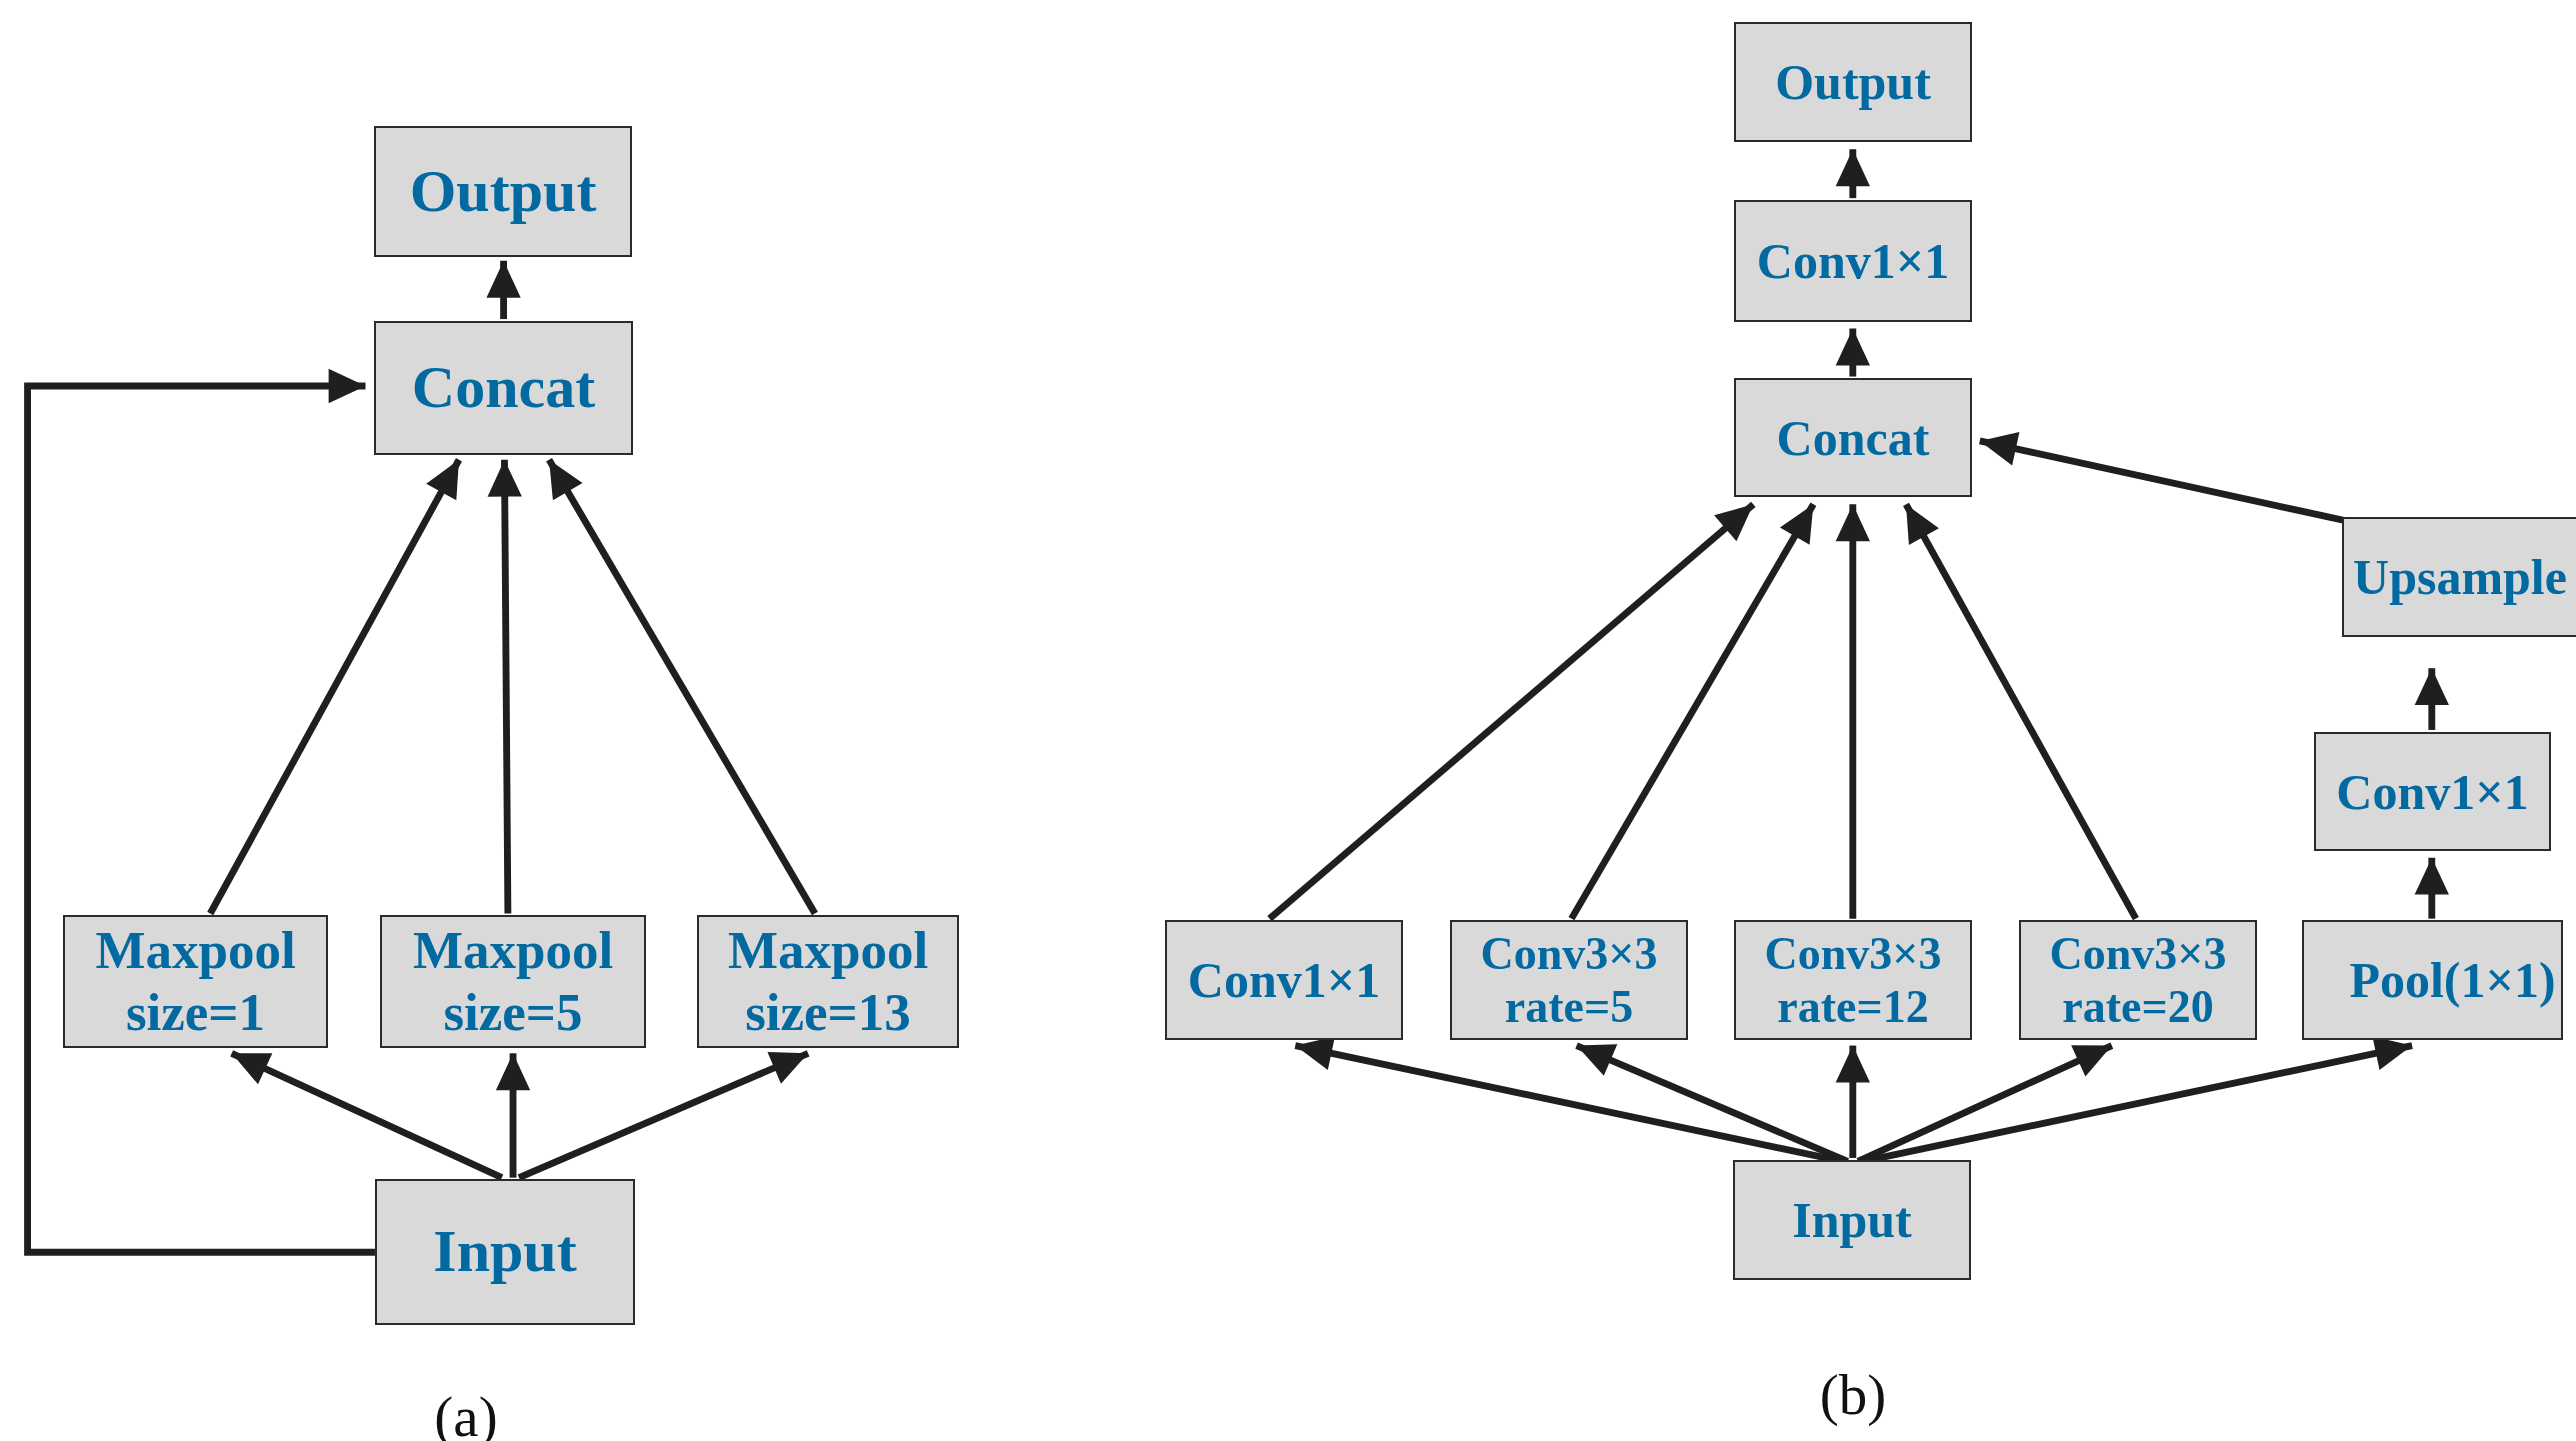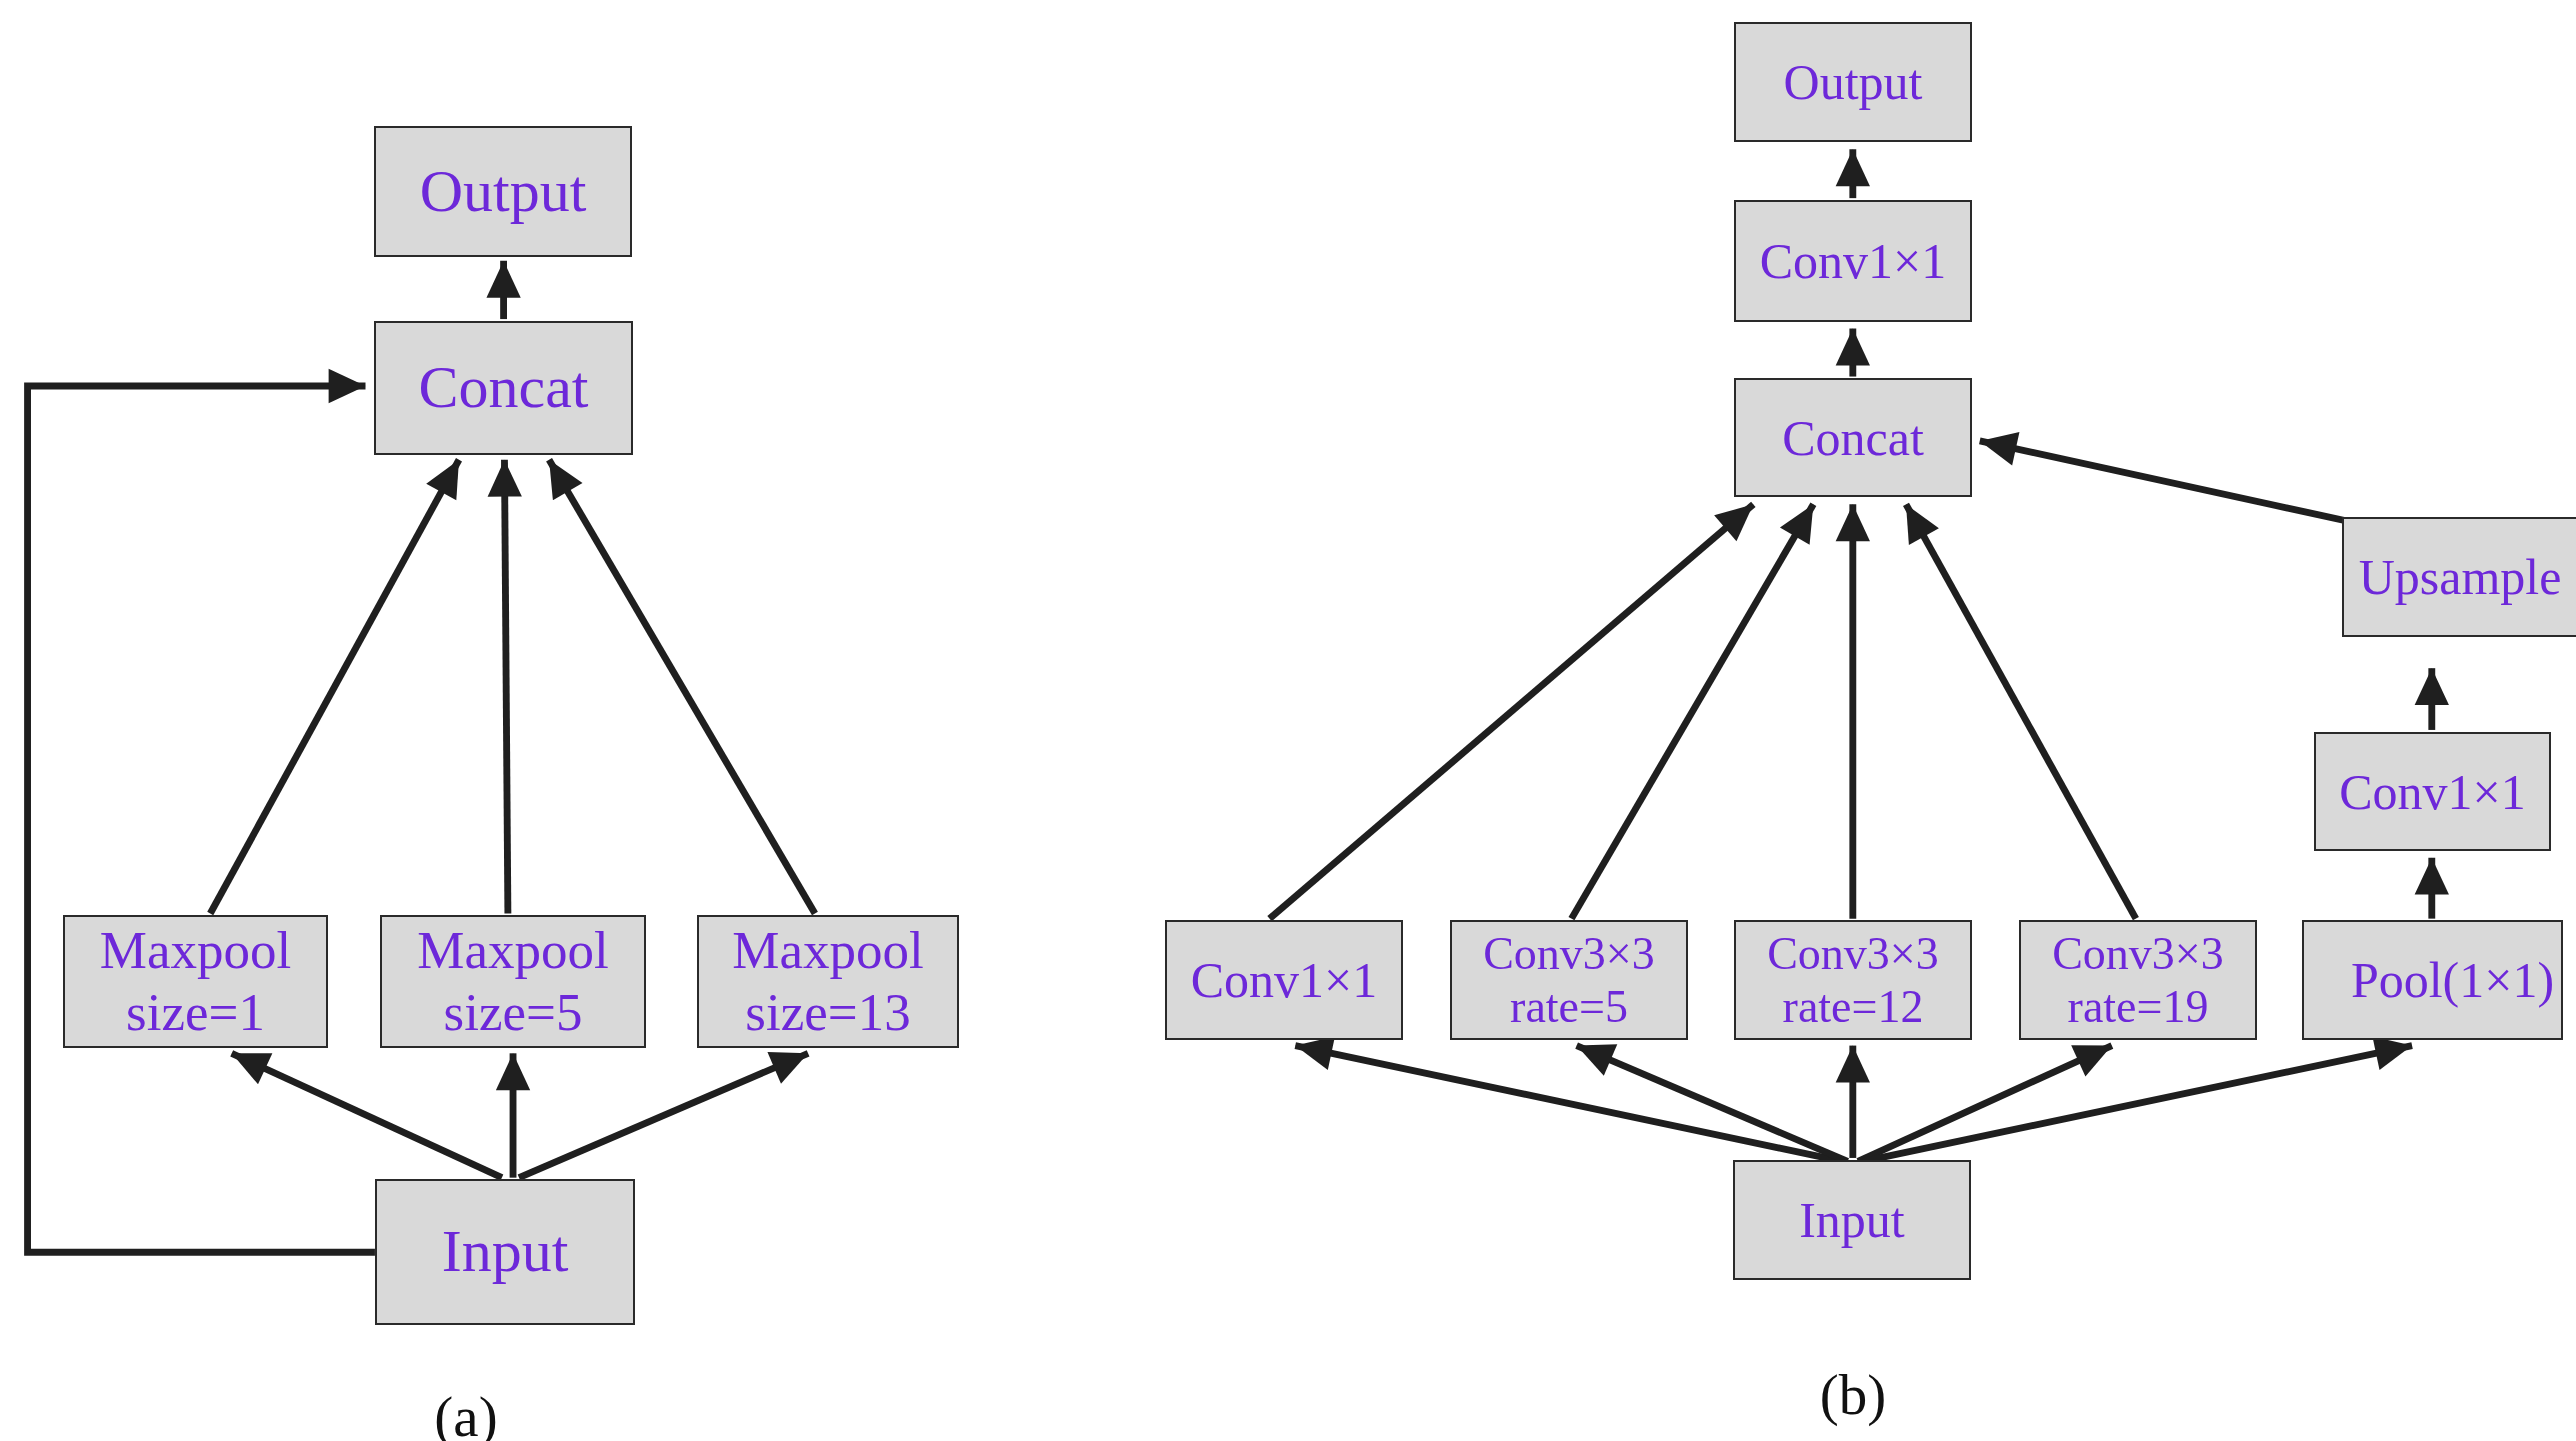--- a/index.html
+++ b/index.html
@@ -1,21 +1,21 @@
 <!DOCTYPE html>
 <html style="font-size:13.7px"><head>
 <meta charset="utf-8">
 <style>
   html,body{margin:0;padding:0;background:#ffffff;}
   #stage{position:relative;width:2576px;height:1441px;background:#ffffff;overflow:hidden;
          font-family:"Liberation Serif","DejaVu Serif",serif;}
   #edge-layer{position:absolute;left:0;top:0;width:2576px;height:1441px;}
   .node{position:absolute;display:flex;flex-direction:column;align-items:center;justify-content:center;
-        background:#d9d9d9;border:2.6px solid #2a2a2a;box-sizing:border-box;color:#6d28d9;
-        text-align:center;line-height:1.16;white-space:nowrap;}
+        background:#d9d9d9;border:2.6px solid #2a2a2a;box-sizing:border-box;color:#0369a1;
+        text-align:center;line-height:1.16;white-space:nowrap;font-weight:bold;}
   .caption{position:absolute;transform:translateX(-50%);font-size:57px;color:#111;line-height:1;}
   polyline{fill:none;stroke-linejoin:miter;}
 </style>
 </head>
 <body>
 
 <div id="stage">
   <svg id="edge-layer" viewBox="0 0 3003 1680" xmlns="http://www.w3.org/2000/svg">
     <defs>
       <marker id="arrowhead" markerUnits="userSpaceOnUse" markerWidth="52" markerHeight="44" refX="45" refY="22" orient="auto">
@@ -85,21 +85,21 @@
       <div class="node" style="left: 1450px; top: 920px; width: 238px; height: 120px; font-size: 46px; background: rgb(217, 217, 217); border-color: rgb(42, 42, 42);">
         <span>Conv3×3</span>
         <span>rate=5</span>
       </div>
       <div class="node" style="left: 1734px; top: 920px; width: 238px; height: 120px; font-size: 46px; background: rgb(217, 217, 217); border-color: rgb(42, 42, 42);">
         <span>Conv3×3</span>
         <span>rate=12</span>
       </div>
       <div class="node" style="left: 2019px; top: 920px; width: 238px; height: 120px; font-size: 46px; background: rgb(217, 217, 217); border-color: rgb(42, 42, 42);">
         <span>Conv3×3</span>
-        <span>rate=19</span>
+        <span>rate=20</span>
       </div>
       <div class="node" style="left: 2302px; top: 920px; width: 261px; height: 120px; font-size: 50px; background: rgb(217, 217, 217); border-color: rgb(42, 42, 42); padding-left: 40px;">
         <span>Pool(1×1)</span>
       </div>
       <div class="node" style="left: 2314px; top: 732px; width: 237px; height: 119px; font-size: 50px; background: rgb(217, 217, 217); border-color: rgb(42, 42, 42);">
         <span>Conv1×1</span>
       </div>
       <div class="node" style="left: 2314px; top: 517px; width: 236px; height: 120px; font-size: 50px; background: rgb(217, 217, 217); border-color: rgb(42, 42, 42); margin-left: 28px;">
         <span>Upsample</span>
       </div>

